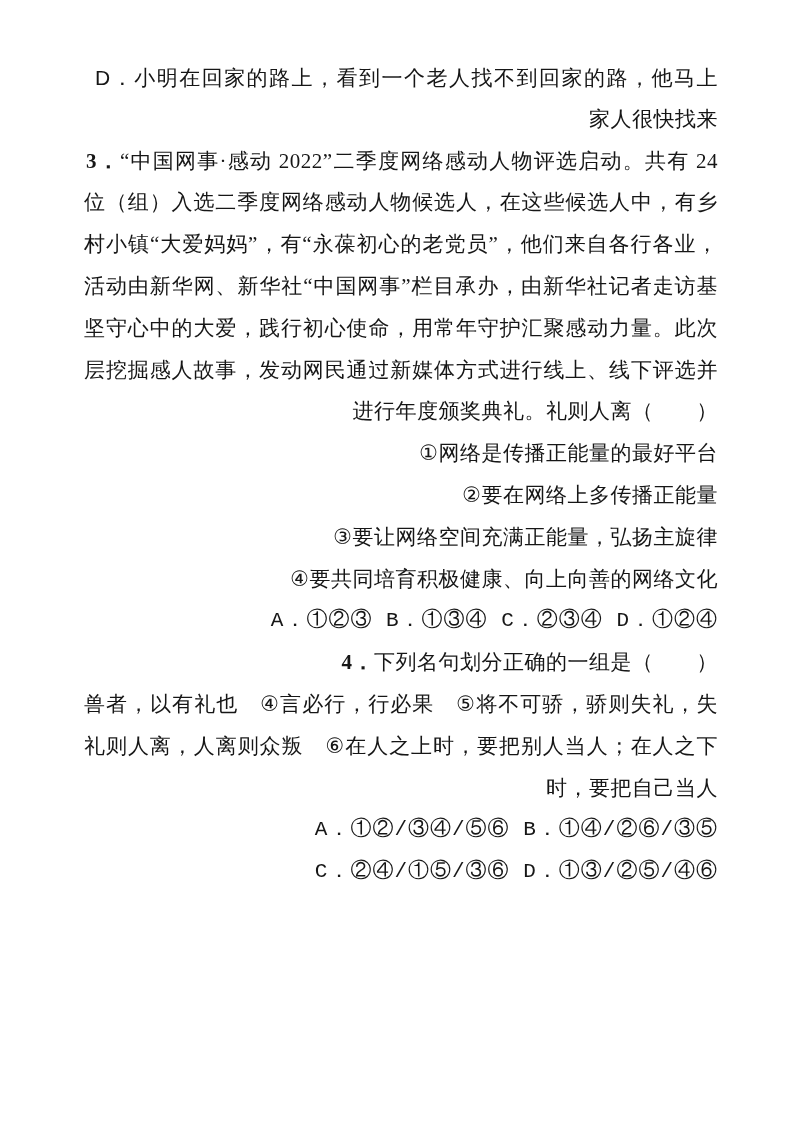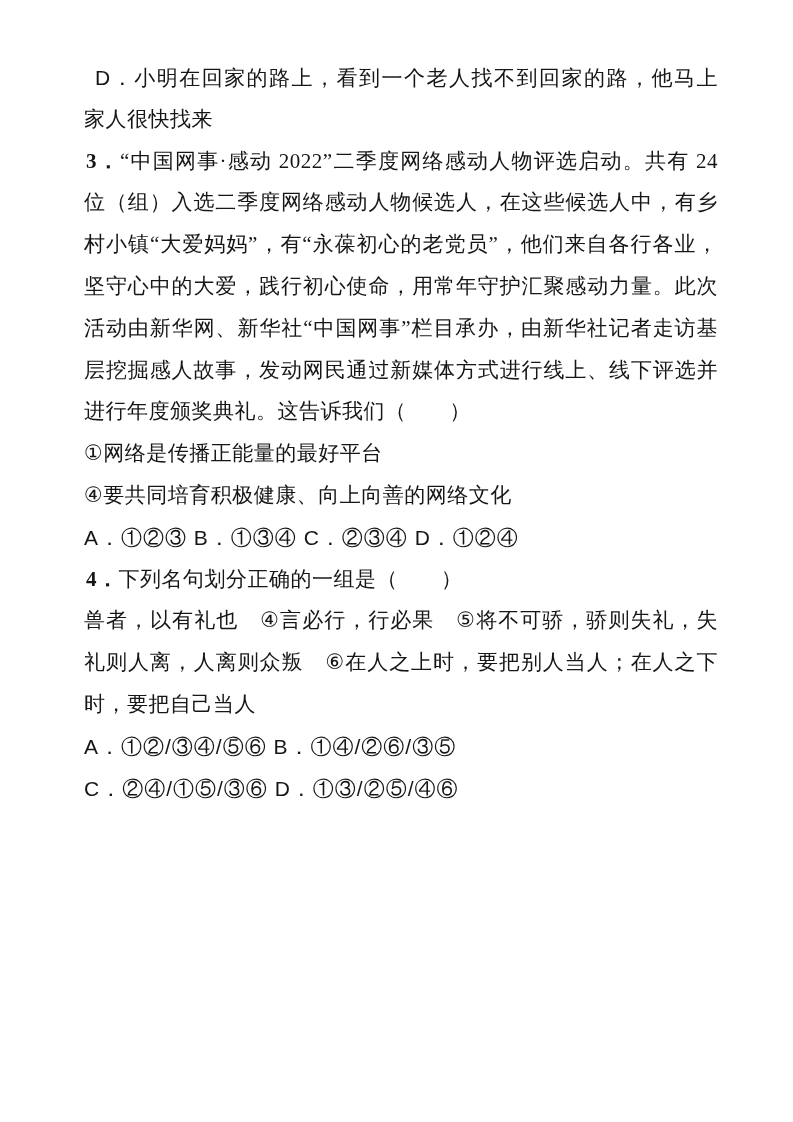--- a/index.html
+++ b/index.html
@@ -21,20 +21,21 @@
     top: 57px;
     width: 793px;
   }
   .line {
     height: 41.8px;
     line-height: 41.8px;
     font-size: 21px;
     padding-left: 84px;
     padding-right: 75px;
     letter-spacing: 0.5px;
+    text-align: right;
   }
   
   .line.full {
     text-align: justify;
     text-align-last: justify;
   }
   
   .line.optd {
     padding-left: 95px;
   }
@@ -43,51 +44,53 @@
     padding-left: 86px;
   }
   .pfx-bold {
     font-weight: bold;
   }
   .pfx-sans {
     font-family: "Liberation Sans", "DejaVu Sans", sans-serif;
   }
   
   .line.lat {
-    font-family: Liberation Sans, sans-serif;
+    font-family: Liberation Mono, monospace;
     letter-spacing: 1px;
   }
 </style>
 </head>
 <body>
 
 <div class="page">
 
   <div class="line optd full"><span class="pfx-sans">D．</span><span>小明在回家的路上，看到一个老人找不到回家的路，他马上</span></div>
 
 
   <div class="line">家人很快找来</div>
 
   <div class="line qnum full"><span class="pfx-bold">3．</span><span>“中国网事·感动 2022”二季度网络感动人物评选启动。共有 24</span></div>
 
   <div class="line full">位（组）入选二季度网络感动人物候选人，在这些候选人中，有乡</div>
 
   <div class="line full">村小镇“大爱妈妈”，有“永葆初心的老党员”，他们来自各行各业，</div>
 
+  <div class="line full">活动由新华网、新华社“中国网事”栏目承办，由新华社记者走访基</div>
+
   <div class="line full">坚守心中的大爱，践行初心使命，用常年守护汇聚感动力量。此次</div>
-
-  <div class="line full">活动由新华网、新华社“中国网事”栏目承办，由新华社记者走访基</div>
 
   <div class="line full">层挖掘感人故事，发动网民通过新媒体方式进行线上、线下评选并</div>
 
-  <div class="line">进行年度颁奖典礼。这告诉我们（　　）</div>
+  <div class="line">进行年度颁奖典礼。礼则人离（　　）</div>
 
   <div class="line">①网络是传播正能量的最好平台</div>
 
+  <div class="line">②要在网络上多传播正能量</div>
 
+  <div class="line">③要让网络空间充满正能量，弘扬主旋律</div>
 
   <div class="line">④要共同培育积极健康、向上向善的网络文化</div>
 
   <div class="line lat">A．①②③ B．①③④ C．②③④ D．①②④</div>
 
   <div class="line qnum"><span class="pfx-bold">4．</span><span>下列名句划分正确的一组是（　　）</span></div>
 
 
   <div class="line full">兽者，以有礼也　④言必行，行必果　⑤将不可骄，骄则失礼，失</div>
 

